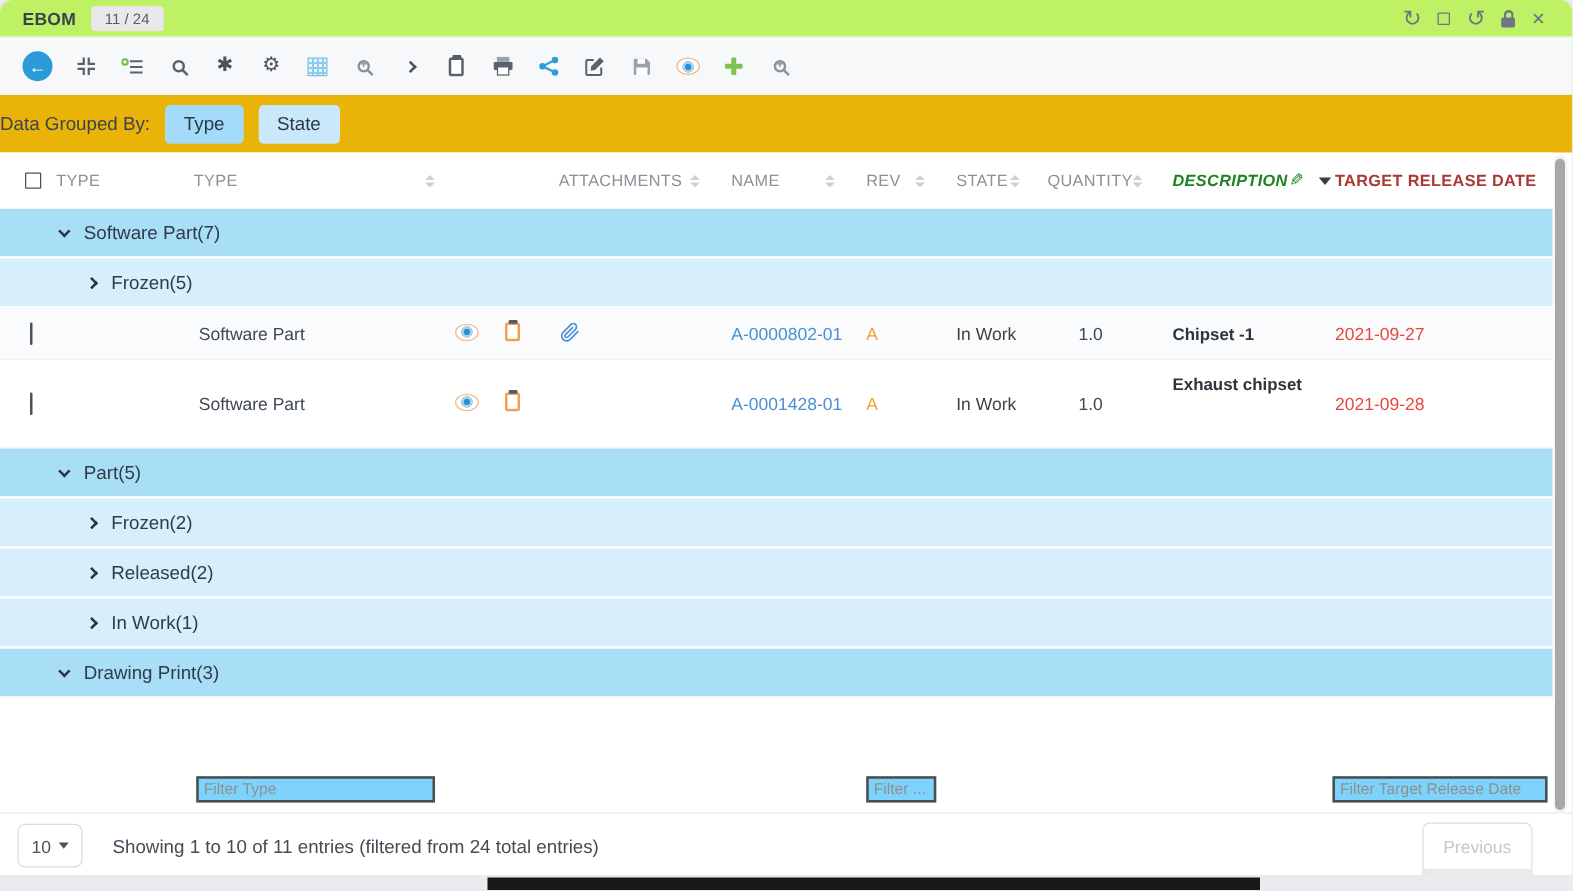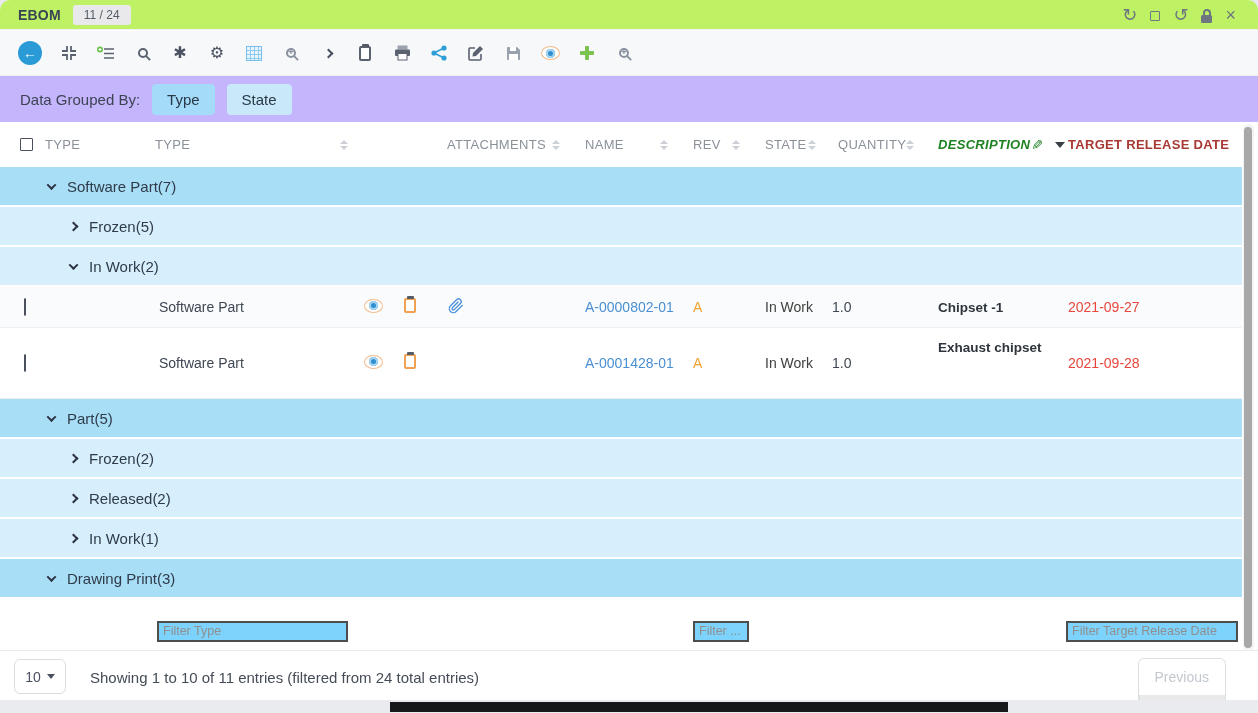--- a/index.html
+++ b/index.html
@@ -47,22 +47,22 @@
   .icon-clipb.gray { border-color:#5a6270; }
   .icon-eye { display:inline-block; width:19px; height:14px; border:1.5px solid #f2bb88; border-radius:50%;
               position:relative; background:#fff; }
   .icon-eye::after { content:""; position:absolute; left:50%; top:50%; width:9px; height:9px; margin:-4.5px;
                      border-radius:50%; background:#2d8fd0; box-shadow:inset 0 0 0 2px #a8d4ef; }
   .icon-plus { position:relative; width:16px; height:16px; display:inline-block; }
   .icon-plus::before { content:""; position:absolute; left:1px; top:6px; width:14px; height:4px; background:#7cc24e; border-radius:1px; }
   .icon-plus::after  { content:""; position:absolute; left:6px; top:1px; width:4px; height:14px; background:#7cc24e; border-radius:1px; }
 
   
-  .groupbar { position:absolute; left:0; top:76px; right:0; height:46px; background:#c4b5fd;
-              display:flex; align-items:center; padding-left:20px; }
+  .groupbar { position:absolute; left:0; top:76px; right:0; height:46px; background:#eab308;
+              display:flex; align-items:center; padding-left:0; }
   .groupbar .lbl { font-size:15px; color:#3c4453; }
   .gbtn { margin-left:12px; font-size:15px; color:#2a3947; padding:7px 15px; border-radius:4px; cursor:pointer; }
   .gbtn.active { background:#a3dbf8; }
   .gbtn.idle { background:#c9e9fb; }
 
   
   .grid { display:grid; grid-template-columns:45px 110px 205px 40px 40px 132px 108px 72px 76px 97px 135px 182px;
           align-items:center; }
   .thead { position:absolute; left:0; top:122px; width:1242px; height:45px; background:#fff; }
   .th { font-size:13px; color:#8b9199; letter-spacing:.3px; display:flex; align-items:center; cursor:pointer; }
@@ -87,21 +87,21 @@
   .chev { display:inline-block; width:7px; height:7px; border-right:2.2px solid #2c3440; border-bottom:2.2px solid #2c3440; }
   .chev.down { transform:rotate(45deg) translate(-1px,-1px); }
   .chev.right { transform:rotate(-45deg); }
 
   .irow { border-bottom:1px solid #eef0f2; font-size:14px; color:#3f4754; background:#fff; }
   .irow.alt { background:#fafbfc; }
   .irow .cell { padding-left:4px; }
   .name-link { color:#4a8fd4; cursor:pointer; }
   .rev { color:#f0a232; }
   .state { color:#404040; }
-  .qty { text-align:left; padding-right:12px; }
+  .qty { text-align:center; padding-right:12px; }
   .desc { font-weight:bold; color:#2f353d; font-size:13.5px; }
   .date { color:#e8473c; }
   .cell.top { align-self:start; padding-top:12px; }
 
   .filterrow { position:absolute; left:0; top:612px; width:1242px; height:38px; background:#fff; }
   .fin { height:21px; border:2px solid #4d4d4d; font-size:12.5px; color:#555; padding:0 4px; outline:none;
          font-family:"Liberation Sans","DejaVu Sans",sans-serif; background:#7dd3fc; }
   .fin::placeholder { color:#8f8f8f; }
   .fin.type { width:191px; margin-left:2px; }
   .fin.rev { width:56px; margin-left:13px; }
@@ -297,24 +297,20 @@
 
     <div class="tbody">
 
       <div class="grow l1">
         <span class="chev down"></span>
         <span class="glabel">Software Part(7)</span>
       </div>
       <div class="grow l2">
         <span class="chev right"></span>
         <span class="glabel">Frozen(5)</span>
-      </div>
-      <div class="grow l2">
-        <span class="chev down"></span>
-        <span class="glabel">In Work(2)</span>
       </div>
 
       <div class="irow alt grid" style="height:41px;">
         <div class="cell"><span class="cb"></span></div>
         <div class="cell"></div>
         <div class="cell">Software Part</div>
         <div class="cell"><span class="icon-eye"></span></div>
         <div class="cell"><span class="icon-clipb"></span></div>
         <div class="cell" style="padding-left:8px;"><span>
           <svg width="16" height="16" viewBox="0 0 24 24">

